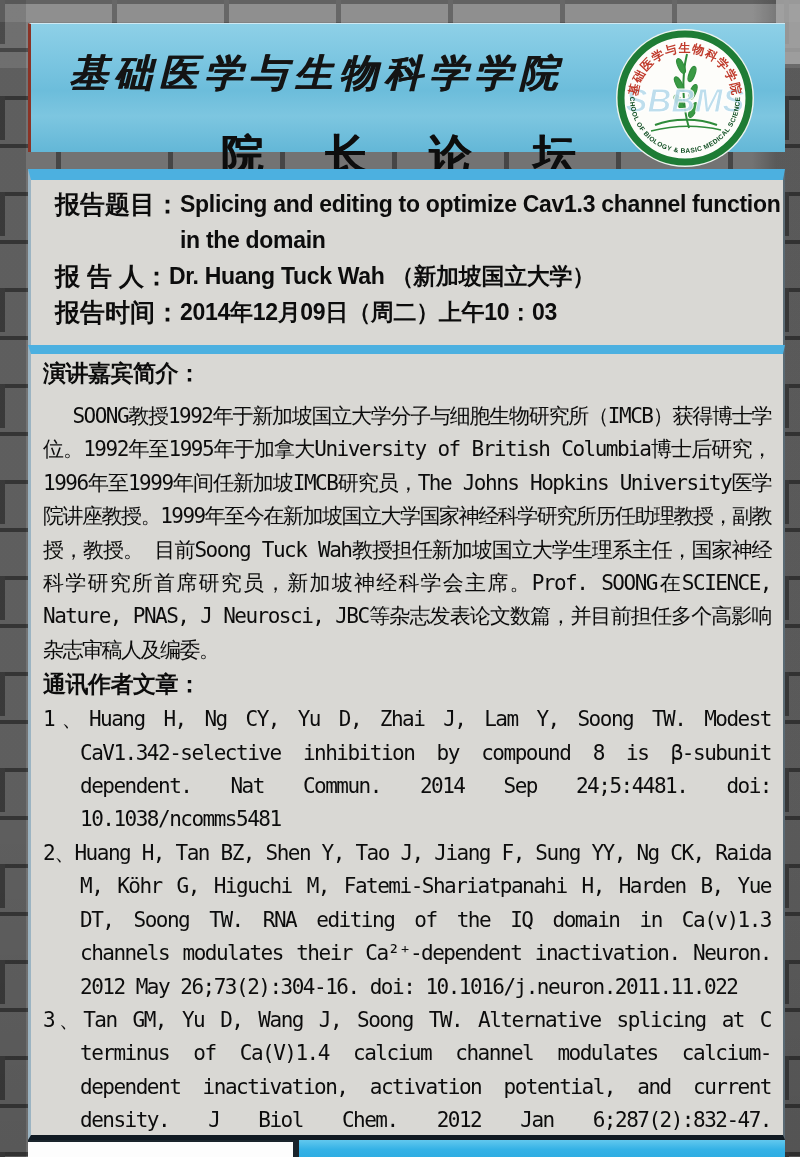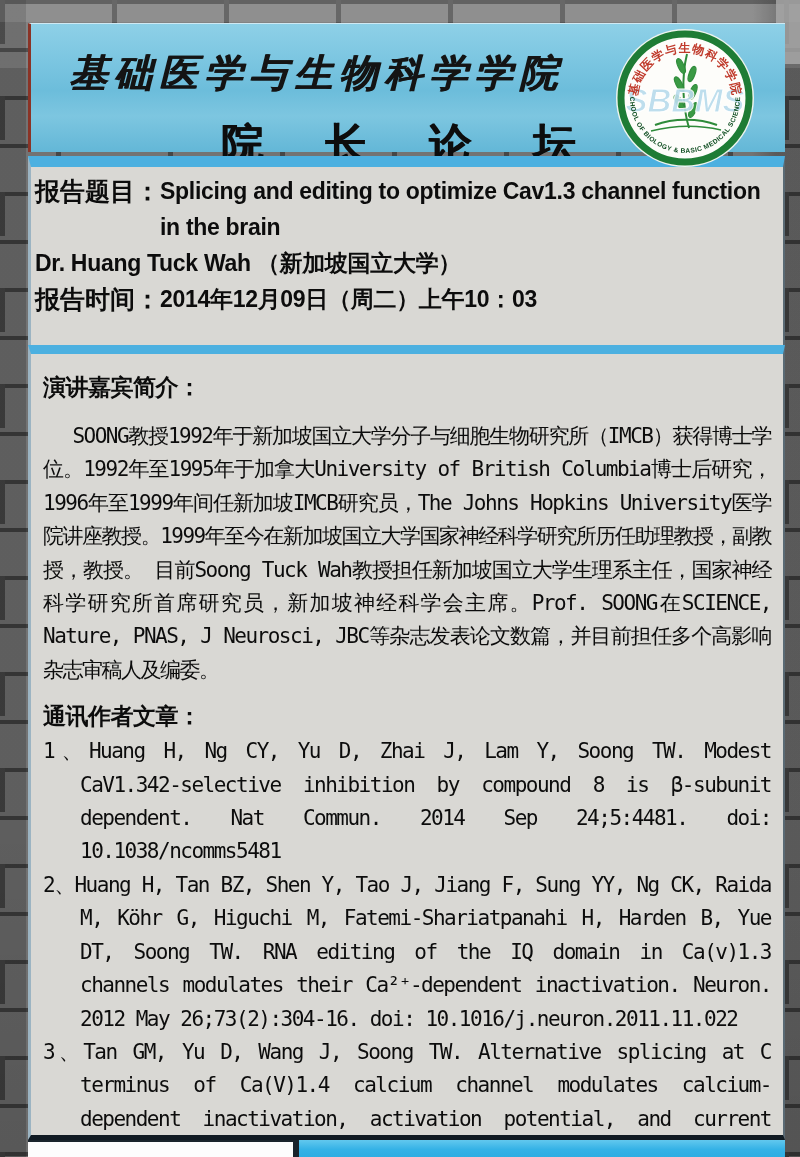--- a/index.html
+++ b/index.html
@@ -29,68 +29,68 @@
     border-left:3px solid #8a3326;
     border-top:1px solid #cfe9f3;
   }
   .school-name {
     position:absolute; left:38px; top:24px;
     font-family:"DejaVu Serif", serif; font-weight:bold; font-style:italic;
     font-size:38px; color:#141414; letter-spacing:7px;
     text-shadow:1px 0 0 #141414;
   }
   .forum-title {
-    position:absolute; left:190px; top:92px;
+    position:absolute; left:190px; top:103px;
     font-family:"DejaVu Serif", serif; font-weight:bold;
     font-size:42px; color:#0d0d0d; letter-spacing:10px;
     text-shadow:1px 0 0 #0d0d0d;
   }
   .logo { position:absolute; left:612px; top:28px; width:146px; height:140px; z-index:5; }
 
   
   .info-panel {
-    position:absolute; left:28px; top:156px; width:757px; height:193px;
+    position:absolute; left:28px; top:169px; width:757px; height:193px;
     background:#d9d8d4;
     border-top:11px solid #4cb0e0;
     border-left:3px solid #9cb4c2;
     border-right:2px solid #5a6a74;
-    padding:6px 6px 0 4px;
+    padding:6px 6px 0 24px;
   }
   .info-row { display:flex; line-height:36px; }
   .info-label {
     flex:0 0 auto; font-weight:bold; font-size:25px; color:#0c0c0c;
     font-family:"Liberation Sans", sans-serif; white-space:nowrap;
   }
   .info-value {
     font-weight:bold; font-size:23px; color:#0c0c0c;
     font-family:Liberation Sans, sans-serif; white-space:nowrap; letter-spacing:-0.3px;
   }
   .info-value .vline { line-height:36px; }
 
   
   .content-panel {
     position:absolute; left:28px; top:345px; width:757px; height:795px;
     background:#d9d8d4;
     border-top:9px solid #4cb0e0;
     border-left:3px solid #9cb4c2;
     border-right:2px solid #5a6a74;
     border-bottom:5px solid #101a22;
-    padding:16px 12px 0 12px;
+    padding:2px 12px 0 12px;
   }
   .section-heading {
     font-family:"DejaVu Sans Mono", serif; font-weight:bold;
     font-size:23px; color:#0c0c0c; line-height:34px; letter-spacing:-0.5px;
   }
   .bio-paragraph {
     font-family:"DejaVu Sans Mono", serif;
     font-size:21px; color:#0c0c0c; line-height:33.4px;
     letter-spacing:-1.5px; text-align:justify; text-indent:1.4em;
-    margin-top:16px;
+    margin-top:10px;
   }
-  .pub-heading { margin-top:12px; }
+  .pub-heading { }
   .pub-list { list-style:none; margin-top:2px; }
   .pub-item {
     font-family:"DejaVu Sans Mono", serif;
     font-size:21px; color:#0c0c0c; line-height:33.4px;
     letter-spacing:-1.5px; text-align:justify;
     padding-left:37px; text-indent:-37px;
   }
 
   
   .bottom-row {
@@ -138,24 +138,25 @@
     <text font-size="6.6" font-weight="bold" fill="#0e4d20" letter-spacing="0.4" font-family="Liberation Sans, sans-serif">
       <textPath href="#arcBot" startOffset="50%" text-anchor="middle">SCHOOL OF BIOLOGY &amp; BASIC MEDICAL SCIENCES</textPath>
     </text>
   </svg>
 
   <div class="info-panel">
     <div class="info-row">
       <span class="info-label">报告题目：</span>
       <div class="info-value">
         <div class="vline">Splicing and editing to optimize Cav1.3 channel function</div>
-        <div class="vline">in the brain</div>
+        <div class="vline">in the domain</div>
       </div>
     </div>
     <div class="info-row">
+      <span class="info-label">报  告  人：</span>
       <div class="info-value">Dr. Huang Tuck Wah （新加坡国立大学）</div>
     </div>
     <div class="info-row">
       <span class="info-label">报告时间：</span>
       <div class="info-value">2014年12月09日（周二）上午10：03</div>
     </div>
   </div>
 
   <div class="content-panel">
     <div class="section-heading">演讲嘉宾简介：</div>

